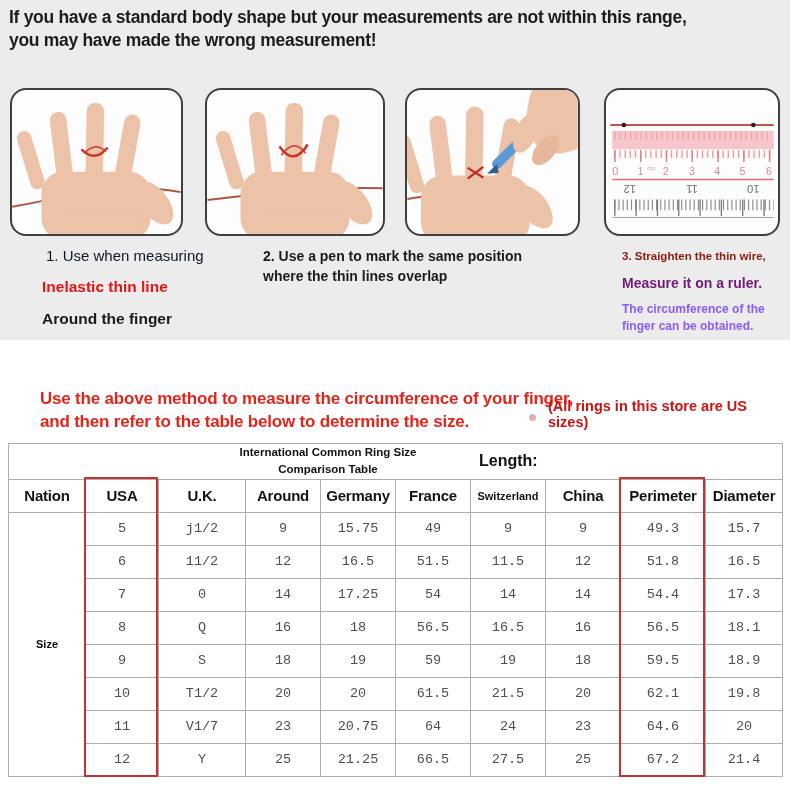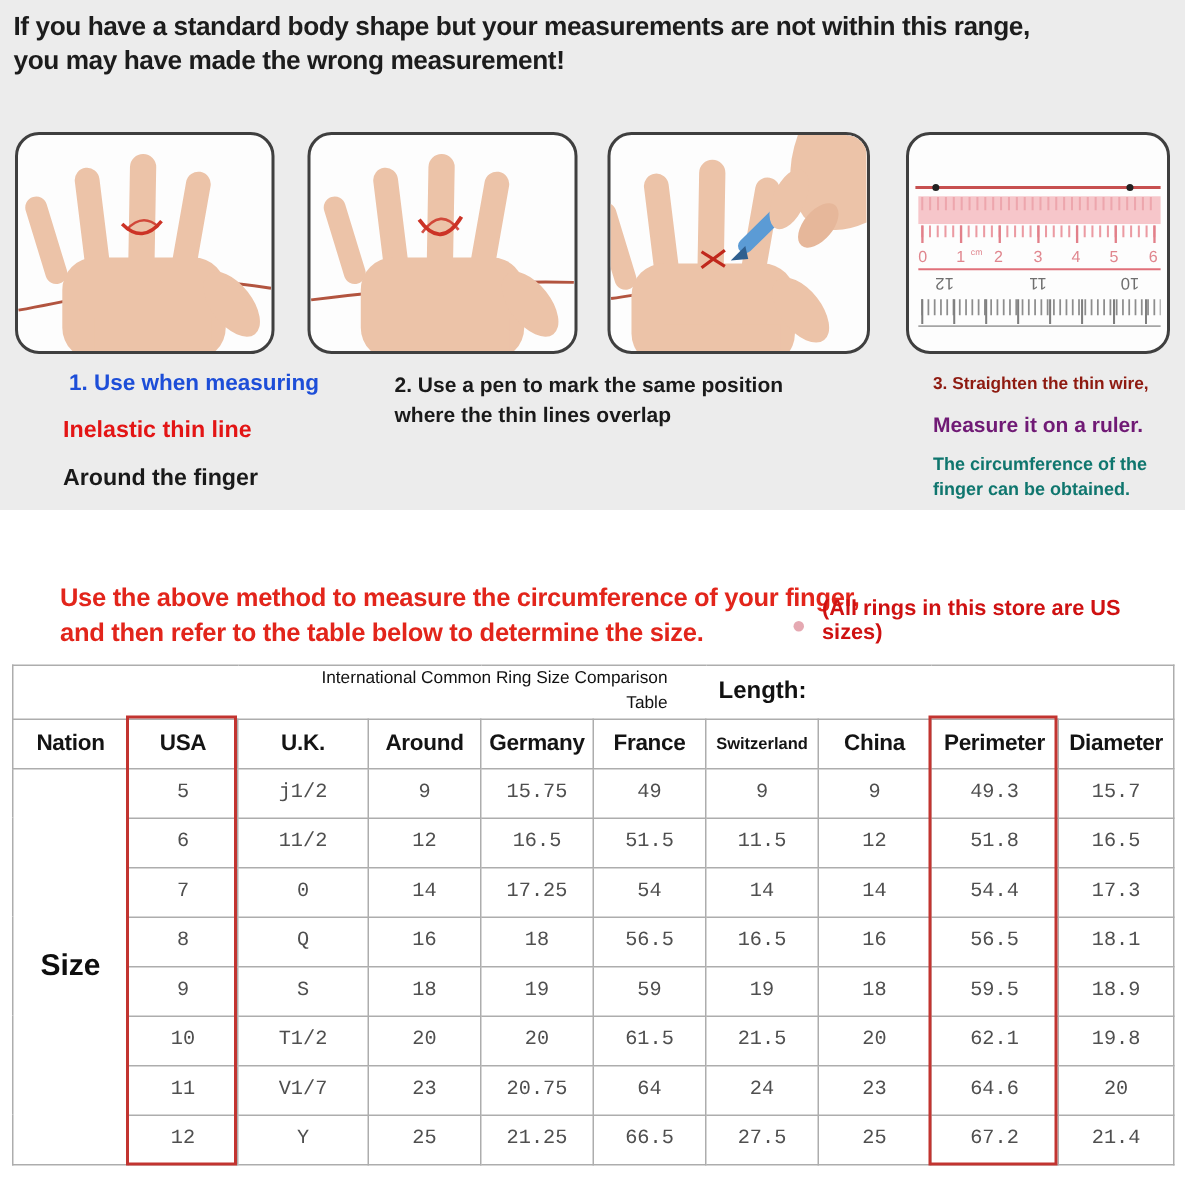--- a/index.html
+++ b/index.html
@@ -14,55 +14,55 @@
 
   .photo-box { position:absolute; top:88px; height:148px; background:#fdfdfd;
                border:2.5px solid #3f3f3f; border-radius:16px; overflow:hidden; }
   .pb1 { left:10px;  width:173px; }
   .pb2 { left:205px; width:180px; }
   .pb3 { left:405px; width:175px; }
   .pb4 { left:604px; width:176px; }
   .photo-box svg { display:block; width:100%; height:100%; }
 
   .cap1 { position:absolute; left:42px; top:247px; width:215px; }
-  .cap1 .c1-line1 { font-size:15px;   font-weight:700; color:#1d4ed8; margin-left:4px; }
+  .cap1 .c1-line1 { font-size:15px;   font-weight:400; color:#0f172a; margin-left:4px; }
   .cap1 .c1-line2 { font-size:15.5px; font-weight:800; color:#e31515; margin-top:14px; }
   .cap1 .c1-line3 { font-size:15.5px; font-weight:800; color:#1a1a1a; margin-top:14px; }
 
   .cap2 { position:absolute; left:263px; top:247px; width:302px;
           font-size:14px; font-weight:800; color:#1a1a1a; line-height:1.4; }
 
   .cap3 { position:absolute; left:622px; top:250px; width:164px; }
   .cap3 .c3-line1 { font-size:11.5px; font-weight:800; color:#8e1a10; }
   .cap3 .c3-line2 { font-size:14px;   font-weight:800; color:#701a75; margin-top:13px; }
-  .cap3 .c3-line3 { font-size:12px;   font-weight:800; color:#0f766e; margin-top:10px; line-height:1.45; }
+  .cap3 .c3-line3 { font-size:12px;   font-weight:800; color:#8b5cf6; margin-top:10px; line-height:1.45; }
 
   
   .middle { position:absolute; left:0; top:360px; width:790px; height:103px; background:#fff; }
   .instruction { position:absolute; left:40px; top:27px; color:#e2251b;
                  font-size:17px; font-weight:800; line-height:1.38; letter-spacing:-0.2px; }
   .note { position:absolute; left:548px; top:38px; color:#cf1111; font-size:14.5px; font-weight:800; }
   .cursor-dot { position:absolute; left:529px; top:54px; width:7px; height:7px;
                 border-radius:50%; background:#e09aa4; opacity:.85; }
 
   
   .table-wrap { position:absolute; left:8px; top:443px; width:774px; }
   table { width:774px; border-collapse:collapse; table-layout:fixed; background:#fff; }
   td, th { border:1px solid #adadad; text-align:center; vertical-align:middle; background:#fff; }
   .title-cell { height:34px; }
   .trow1 { display:flex; align-items:center; }
-  .tbl-title  { margin-left:202px; width:234px; text-align:right;
-                font-size:11.5px; font-weight:400; color:#111; line-height:1.5; }
+  .tbl-title  { margin-left:202px; width:234px; text-align:center;
+                font-size:11.5px; font-weight:700; color:#111; line-height:1.5; }
   .tbl-length { margin-left:34px; font-size:16px; font-weight:800; color:#111;text-align:center; }
   #cols-row th { height:33px; font-size:15px; font-weight:800; color:#141414; letter-spacing:-0.2px; }
   #cols-row th.small-head { font-size:11px; letter-spacing:0; }
   #size-rows td { height:33px; font-family:"Liberation Mono", monospace;
                   font-size:13.5px; color:#4f4f4f; }
   #size-rows td.size-cell { font-family:"Liberation Sans", sans-serif;
-                            font-size:20px; font-weight:800; color:#0e0e0e; }
+                            font-size:11px; font-weight:800; color:#0e0e0e; }
   .hl { position:absolute; border:2px solid #c23430; top:34px; bottom:0; pointer-events:none; z-index:5; }
   .hl-usa { left:76px;  width:74px; }
   .hl-per { left:611px; width:86px; }
 </style>
 </head>
 <body>
 
 <div class="page">
 
   <svg width="0" height="0" style="position:absolute" aria-hidden="true">

